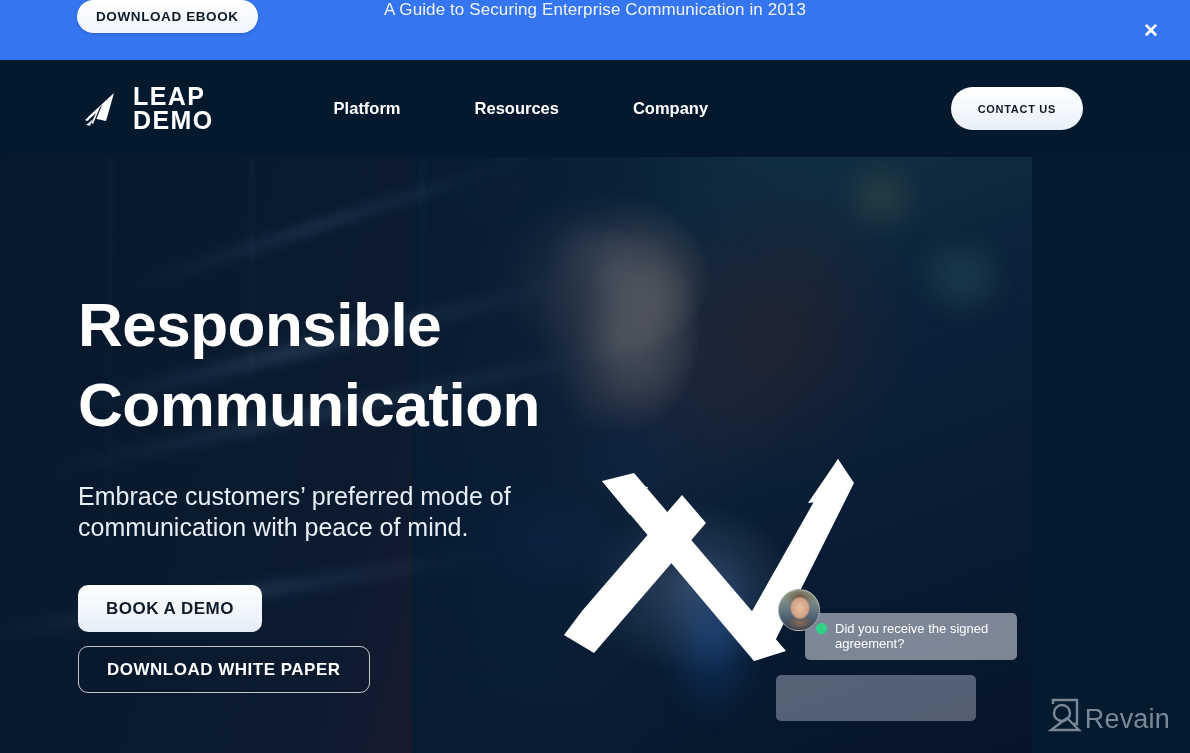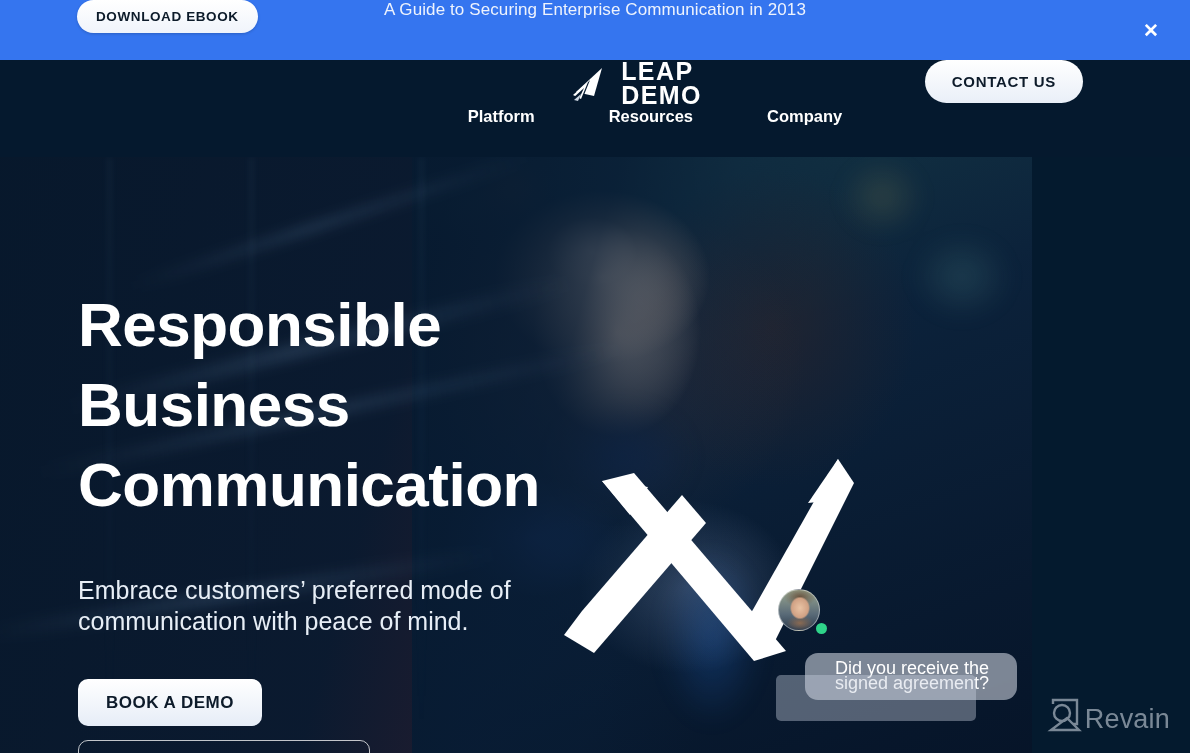--- a/index.html
+++ b/index.html
@@ -49,42 +49,41 @@
     background:none; border:none; cursor:pointer; line-height:1;
     font-family:"Liberation Sans", sans-serif;
   }
 
   
   .nav {
     position:absolute; top:60px; left:0; width:1190px; height:97px;
     background:#05192e;
     display:flex; align-items:center;
     z-index:6;
-    flex-direction:column;
   }
   .logo { margin-left:80px; display:flex; align-items:center; gap:9px; }
   .logo svg { display:block; }
   .logo-text {
     color:#ffffff; font-weight:bold; font-size:25px;
     line-height:.94; letter-spacing:1.4px;
   }
   .logo-text div { display:block; }
 
   .nav-links { display:flex; margin-left:120px; gap:74px;justify-content:flex-end; }
   .nav-link {
     color:#ffffff; font-size:16.5px; font-weight:bold;
     text-decoration:none; cursor:pointer; white-space:nowrap;
   }
   .contact-btn {
     position:absolute; right:107px;
     background:linear-gradient(#ffffff,#e9eff8);
     color:#0d1b2a;
     border:none; border-radius:22px;
     height:43px; padding:0 27px;
-    font-size:15px; font-weight:bold; letter-spacing:.7px;
+    font-size:11px; font-weight:bold; letter-spacing:.7px;
     cursor:pointer;
     font-family:"Liberation Sans", sans-serif;
     white-space:nowrap;
   }
 
   
   .hero {
     position:absolute; top:157px; left:0; width:1032px; height:596px;
     overflow:hidden;
     background:#7f1d1d;
@@ -149,21 +148,21 @@
     font-weight:bold;
     line-height:80px;
     letter-spacing:-0.5px;
     margin-top:128px;
   }
   .headline div { white-space:nowrap; }
   .subhead {
     color:#e7eef6;
     font-size:25px;
     line-height:31px;
-    margin-top:50px;
+    margin-top:36px;
     font-weight:normal;
   }
   .subhead div { white-space:nowrap; }
   .cta-wrap { margin-top:42px; display:flex; flex-direction:column; gap:14px; align-items:flex-start; }
   .btn-light {
     background:linear-gradient(#ffffff,#e6edf7);
     color:#0d1b2a;
     border:none; border-radius:10px;
     height:47px; padding:4px 28px;
     font-size:17px; font-weight:bold; letter-spacing:.5px;
@@ -198,27 +197,26 @@
   .dot {
     position:absolute; left:38px; top:34px;
     width:11px; height:11px; border-radius:50%;
     background:#2fd48a;
     z-index:2;
   }
   .bubble {
     position:absolute; left:27px; top:24px;
     width:212px; min-height:46px;
     background:rgba(216,222,232,.56);
-    border-radius:13px;
+    border-radius:5px;
     padding:8px 12px 9px 30px;
     color:#ffffff;
-    font-size:18px;
+    font-size:13px;
     line-height:15px;
     backdrop-filter:blur(2px);
-    margin-top:40px;
   }
   .bubble2 {
     position:absolute; left:-2px; top:86px;
     width:200px; height:46px;
     background:rgba(200,208,222,.40);
     border-radius:5px;
   }
 
   
   .watermark {
@@ -285,21 +283,20 @@
         <path d="M46 38 L78 30 L230 208 L198 218 Z" fill="#ffffff"></path>
         <path d="M282 16 L298 40 L212 212 L186 186 Z" fill="#ffffff"></path>
         <path d="M46 38 L92 44 L74 72 Z" fill="#ffffff"></path>
         <path d="M282 16 L252 60 L290 56 Z" fill="#ffffff"></path>
       </svg>
     </div>
 
     <div class="hero-content">
       <div class="headline">
         <div>Responsible</div>
-        <div>Business</div>
         <div>Communication</div>
       </div>
       <div class="subhead">
         <div>Embrace customers’ preferred mode of</div>
         <div>communication with peace of mind.</div>
       </div>
       <div class="cta-wrap">
         <button class="btn-light">BOOK A DEMO</button>
         <button class="btn-outline">DOWNLOAD WHITE PAPER</button>
       </div>

